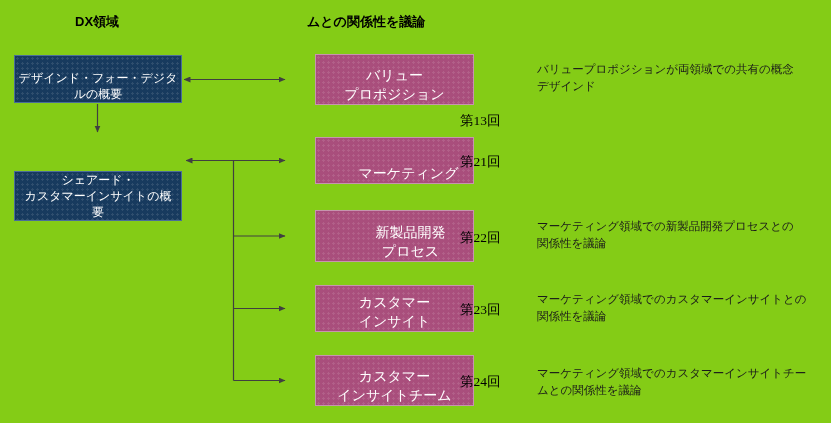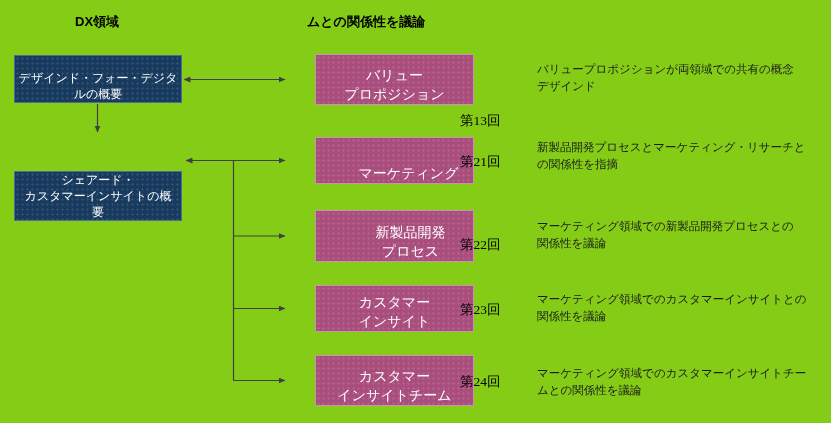--- a/index.html
+++ b/index.html
@@ -68,21 +68,21 @@
   .episode {
     position: absolute;
     left: 460px;
     font-family: "Liberation Serif", serif;
     font-size: 13.5px;
     color: var(--heading_text, #000);
     white-space: nowrap;
   }
   #ep-0 { top: 72px; margin-top: 40px; }
   #ep-1 { top: 153px; }
-  #ep-2 { top: 236px; font-family: Liberation Serif, serif; }
+  #ep-2 { top: 229px; font-family: Liberation Serif, serif; }
   #ep-3 { top: 301px; }
   #ep-4 { top: 373px; }
 
   .description {
     position: absolute;
     left: 537px;
     width: 280px;
     font-size: 11.5px;
     line-height: 16.5px;
     color: var(--body_text, #1a1a1a);
@@ -147,22 +147,20 @@
   </div>
 
   <div class="episode" id="ep-0">第13回</div>
   <div class="episode" id="ep-1">第21回</div>
   <div class="episode" id="ep-2">第22回</div>
   <div class="episode" id="ep-3">第23回</div>
   <div class="episode" id="ep-4">第24回</div>
 
   <div class="description" id="desc-0">バリュープロポジションが両領域での共有の概念
 デザインド</div>
-  <div class="description" id="desc-1">新製品開発プロセスとマーケティング・リサーチと
-の関係性を指摘</div>
   <div class="description" id="desc-2">マーケティング領域での新製品開発プロセスとの
 関係性を議論</div>
   <div class="description" id="desc-3">マーケティング領域でのカスタマーインサイトとの
 関係性を議論</div>
   <div class="description" id="desc-4">マーケティング領域でのカスタマーインサイトチー
 ムとの関係性を議論</div>
 
   <svg class="connectors" viewBox="0 0 831 423" xmlns="http://www.w3.org/2000/svg">
     <defs>
       <marker id="arrowEnd" markerWidth="8" markerHeight="8" refX="6.5" refY="3" orient="auto" markerUnits="userSpaceOnUse">

